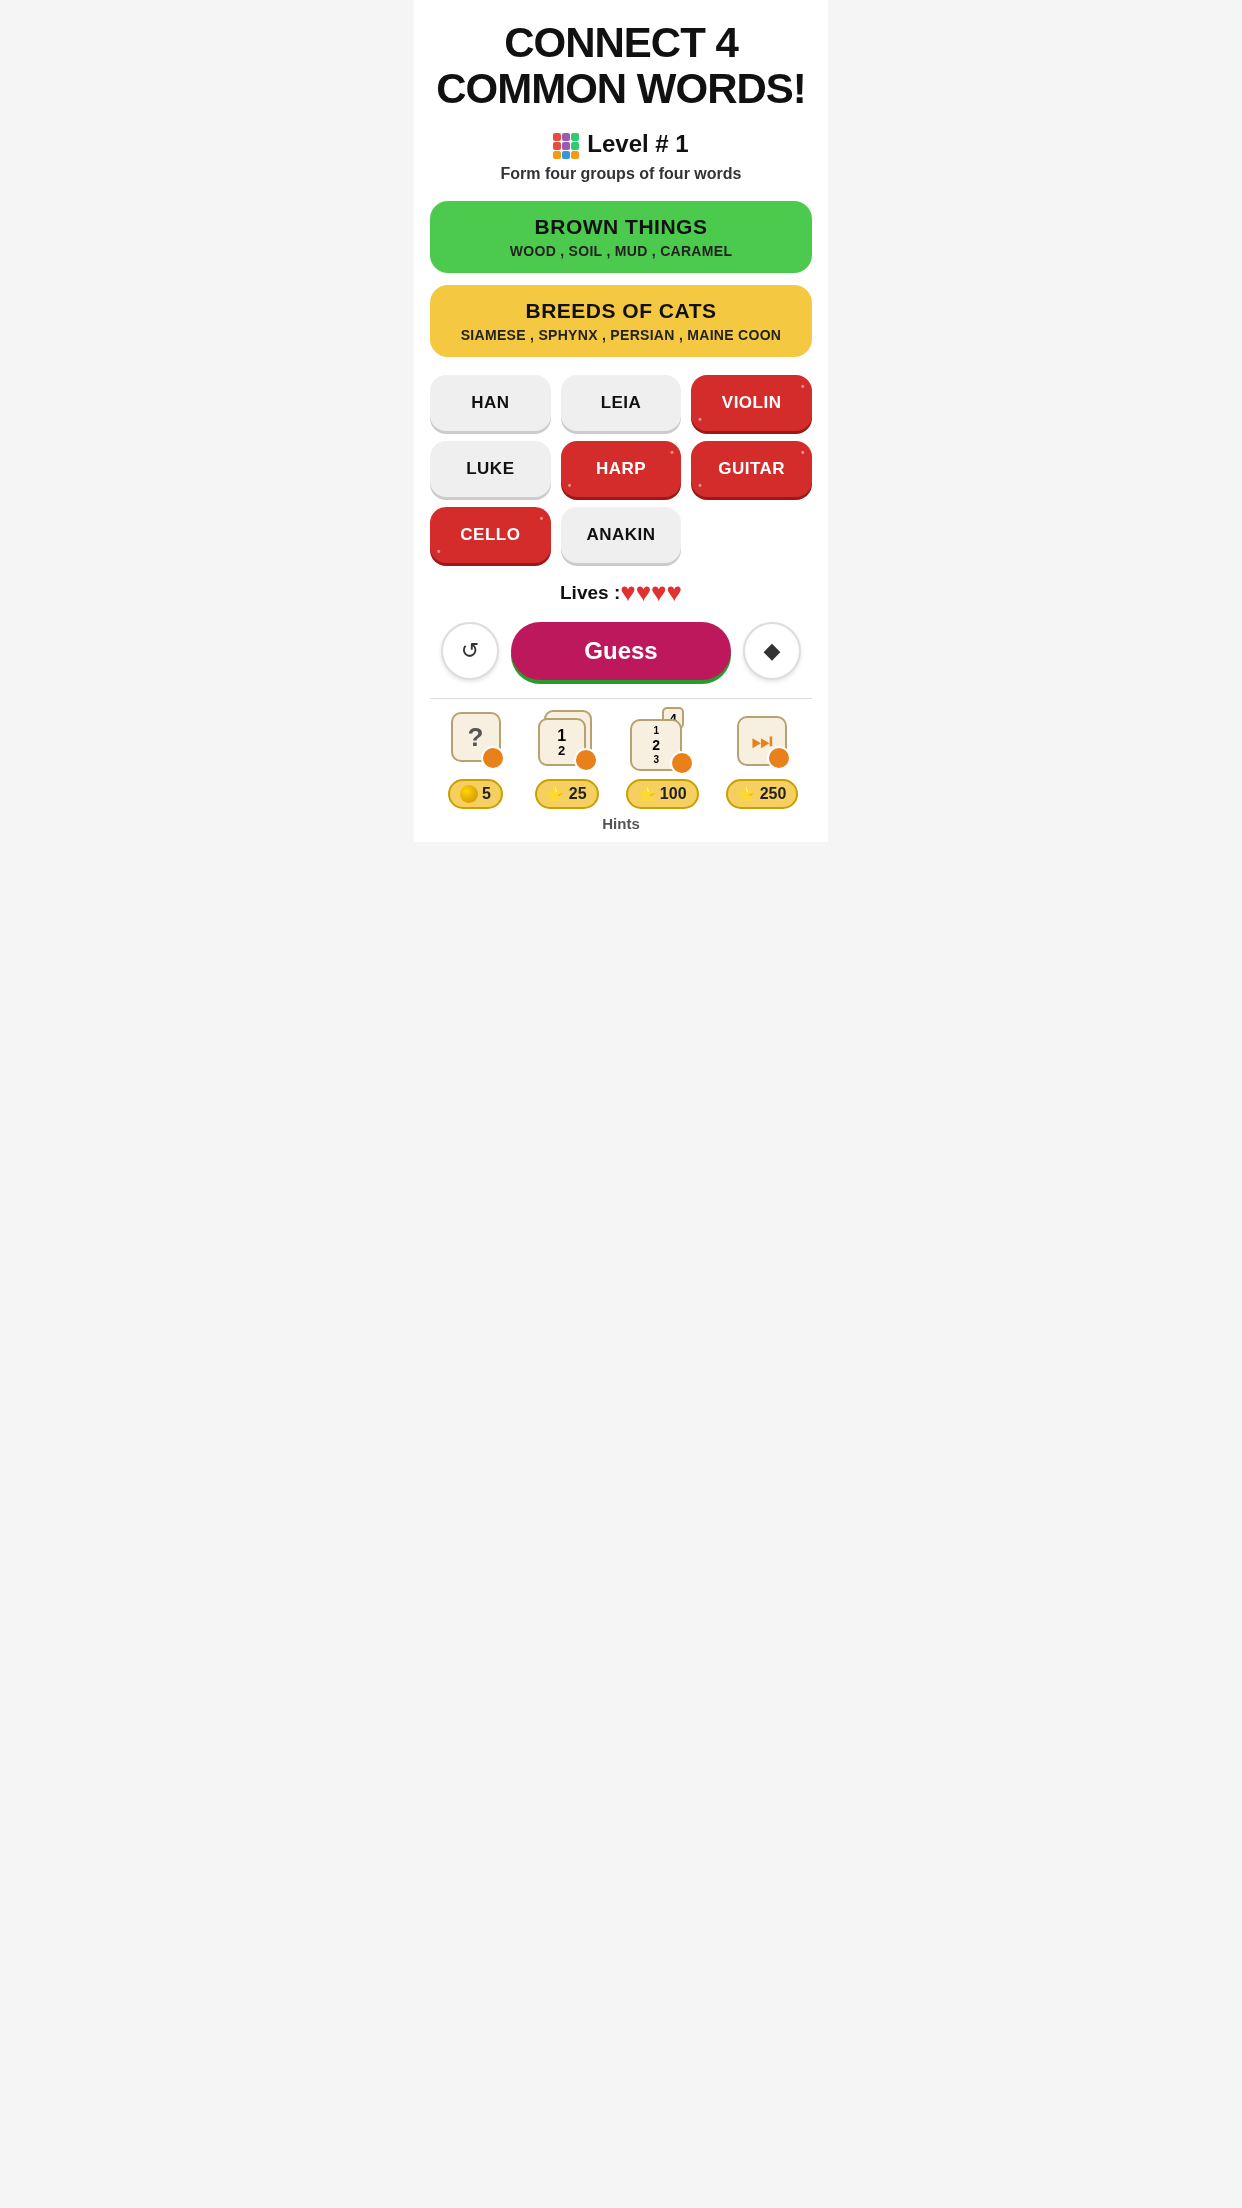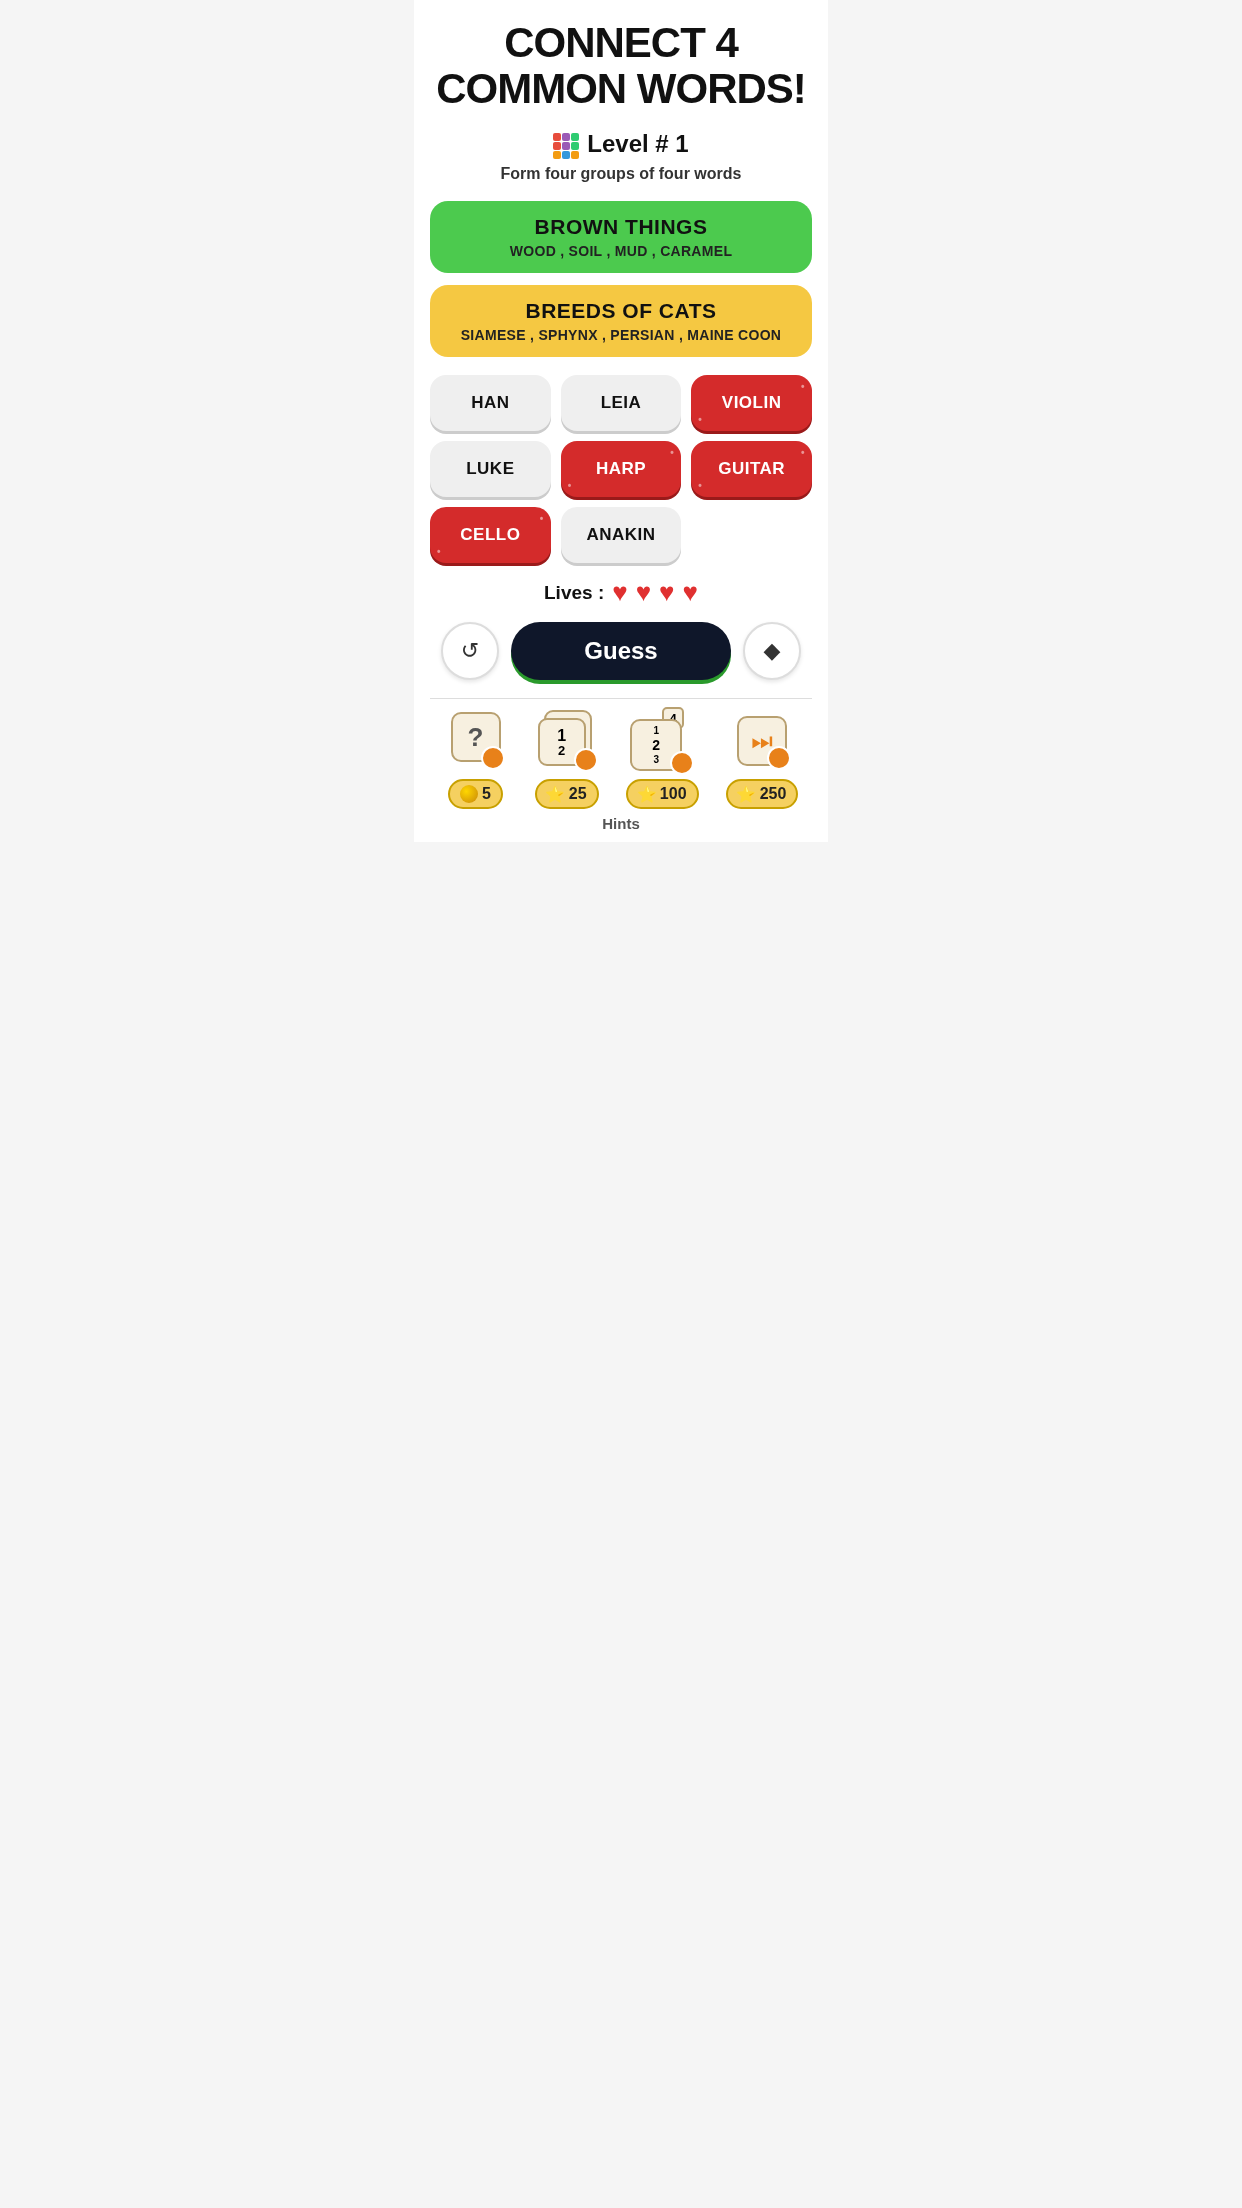--- a/index.html
+++ b/index.html
@@ -109,21 +109,21 @@
       content: '•';
       position: absolute;
       font-size: 10px;
       color: rgba(255,255,255,0.5);
     }
     .word-tile.red::before { top: 6px; right: 7px; }
     .word-tile.red::after { bottom: 6px; left: 7px; }
     .lives-row {
       display: flex;
       align-items: center;
-      gap: 8px;
+      gap: 0;
       margin-bottom: 14px;
     }
     .lives-label {
       font-size: 19px;
       font-weight: 700;
       color: #111;
     }
     .heart {
       color: #e03030;
       font-size: 26px;
@@ -148,21 +148,21 @@
       cursor: pointer;
       font-size: 22px;
       color: #333;
       box-shadow: 0 2px 4px rgba(0,0,0,0.1);
     }
     .guess-btn {
       flex: 1;
       max-width: 220px;
       height: 58px;
       border-radius: 30px;
-      background: #0f172a;
+      background: #be185d;
       color: #fff;
       font-size: 24px;
       font-weight: 900;
       border: none;
       cursor: pointer;
       box-shadow: 0 4px 0 #2a9a2c;
     }
     .hints-section {
       width: 100%;
       border-top: 1.5px solid #ddd;

